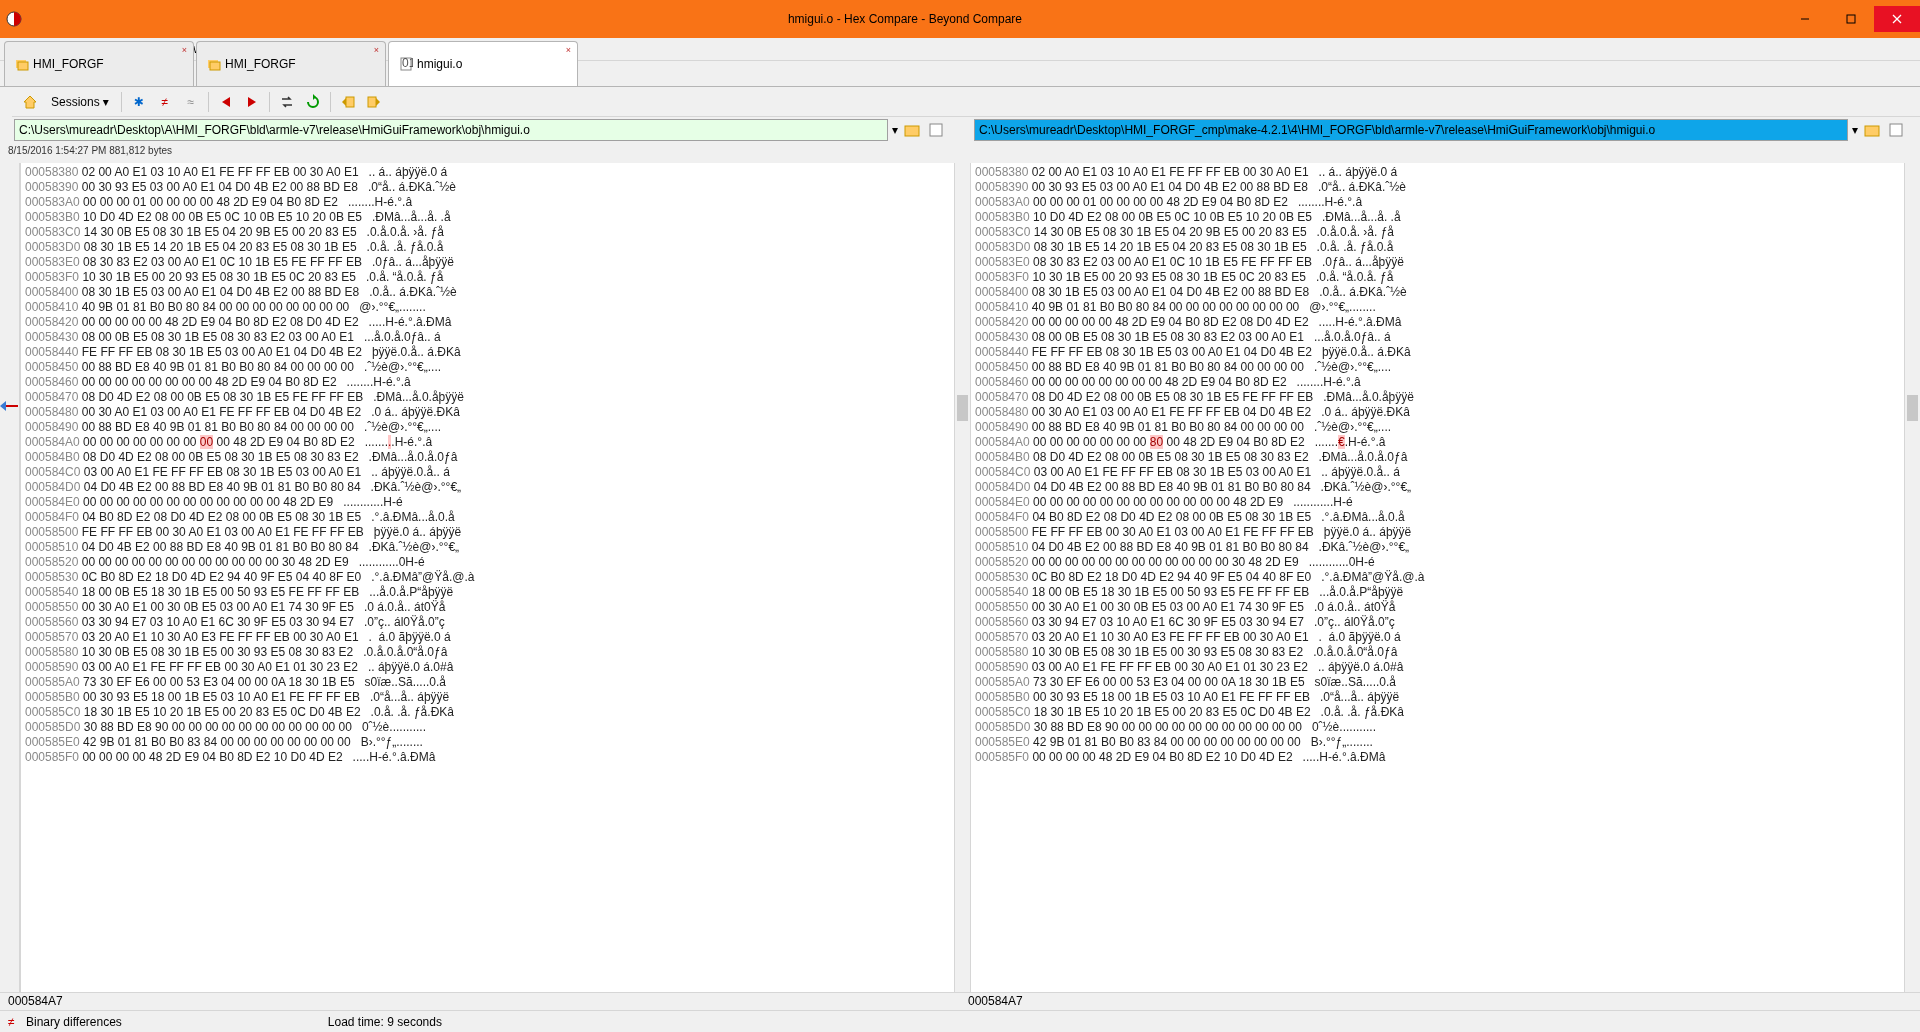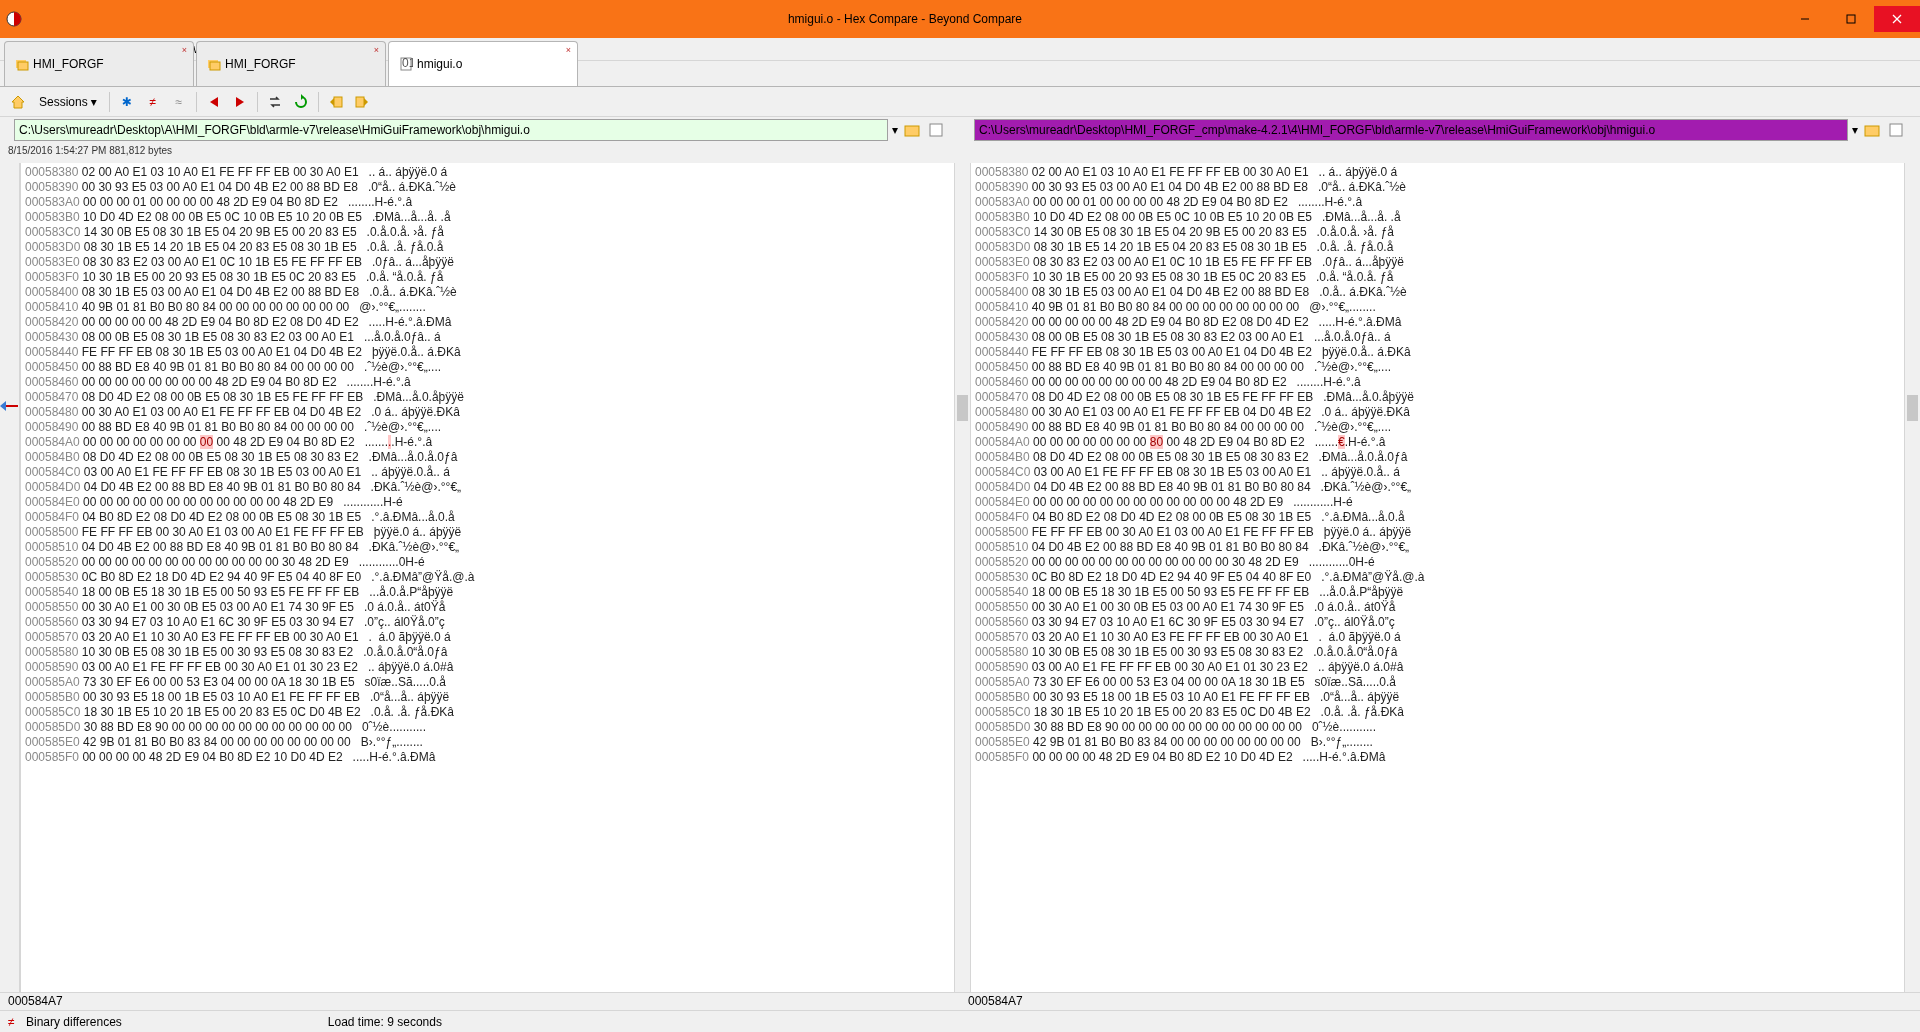--- a/index.html
+++ b/index.html
@@ -15,28 +15,28 @@
 .menubar { background: #f0f0f0; height: 23px; display: flex; align-items: center; border-bottom: 1px solid #d6d6d6; padding: 0 4px; }
 .menubar span { padding: 3px 8px; cursor: default; }
 .menubar span u { text-decoration: underline; }
 
 .tabbar { background: #f0f0f0; height: 26px; display: flex; align-items: flex-end; border-bottom: 1px solid #b5b5b5; padding-left: 4px; }
 .tab { display: flex; align-items: center; gap: 4px; background: #ececec; border: 1px solid #b5b5b5; border-bottom: none; border-radius: 4px 4px 0 0; padding: 15px 10px; margin-right: 2px; min-width: 190px; position: relative; }
 .tab.active { background: #fff; }
 .tab .closex { position: absolute; right: 6px; top: 3px; font-size: 9px; color: #c03030; }
 .tab .icon { width: 14px; height: 14px; display: inline-flex; align-items: center; justify-content: center; text-align: center; }
 
-.toolbar { background: #f0f0f0; height: 30px; display: flex; align-items: center; gap: 2px; padding: 0 6px; border-bottom: 1px solid #d6d6d6; }
+.toolbar { background: #f0f0f0; height: 30px; display: flex; align-items: center; gap: 2px; padding: 0 6px; border-bottom: 1px solid #d6d6d6; margin-left: 12px; }
 .toolbar .btn { width: 24px; height: 24px; display: flex; align-items: center; justify-content: center; border: 1px solid transparent; }
 .toolbar .sep { width: 1px; height: 20px; background: #cacaca; margin: 0 3px; }
 .toolbar .sessions { display: flex; align-items: center; gap: 3px; padding: 2px 6px; border: 1px solid transparent; }
 
 .pathbar { display: flex; height: 26px; }
 .pathbar .path-row { flex: 1; display: flex; align-items: center; gap: 4px; padding: 2px 14px; }
-.pathbar input.path { flex: 1; height: 22px; border: 1px solid #a0a0a0; padding: 0 4px; font-size: 12px; background: #a21caf; }
+.pathbar input.path { flex: 1; height: 22px; border: 1px solid #a0a0a0; padding: 0 4px; font-size: 12px; background: #0ea5e9; }
 .pathbar input.path.left { background: #e6ffe6; }
 .pathbar .icon-btn { width: 20px; height: 20px; display: flex; align-items: center; justify-content: center; }
 
 .infobar { display: flex; height: 20px; }
 .infobar .half { flex: 1; padding: 2px 8px; font-size: 10px; color: #333; }
 
 .hexpane-wrap { flex: 1; display: flex; overflow: hidden; }
 .gutter { width: 20px; background: #f0f0f0; border-right: 1px solid #d6d6d6; position: relative; }
 .gutter .marker { position: absolute; left: 0; width: 18px; top: 238px; }
 

